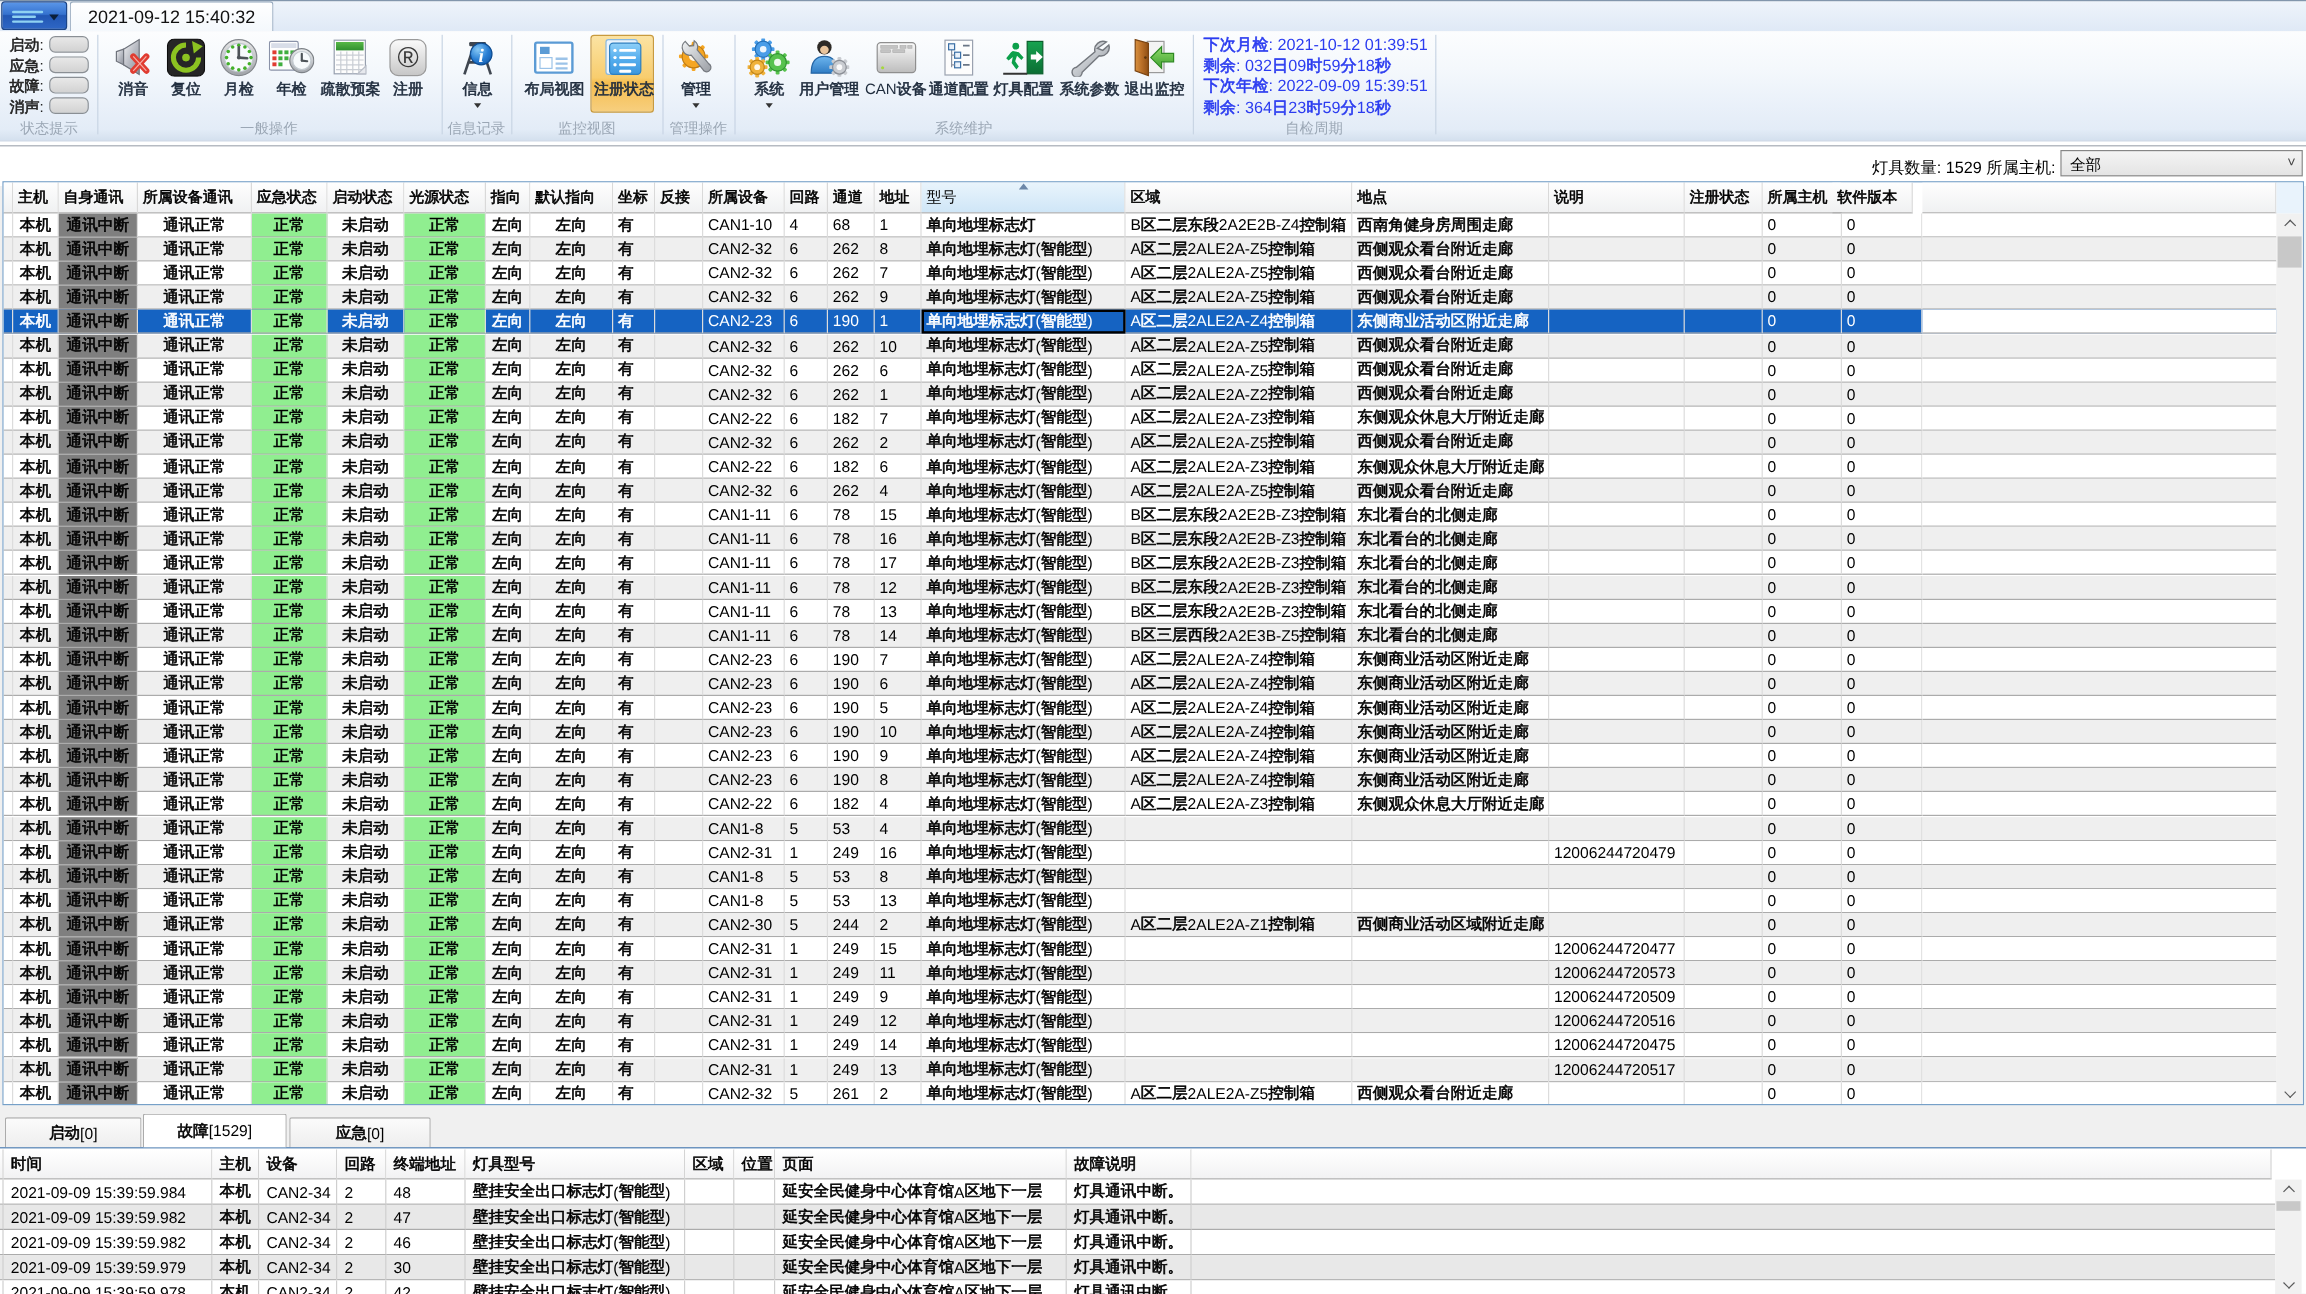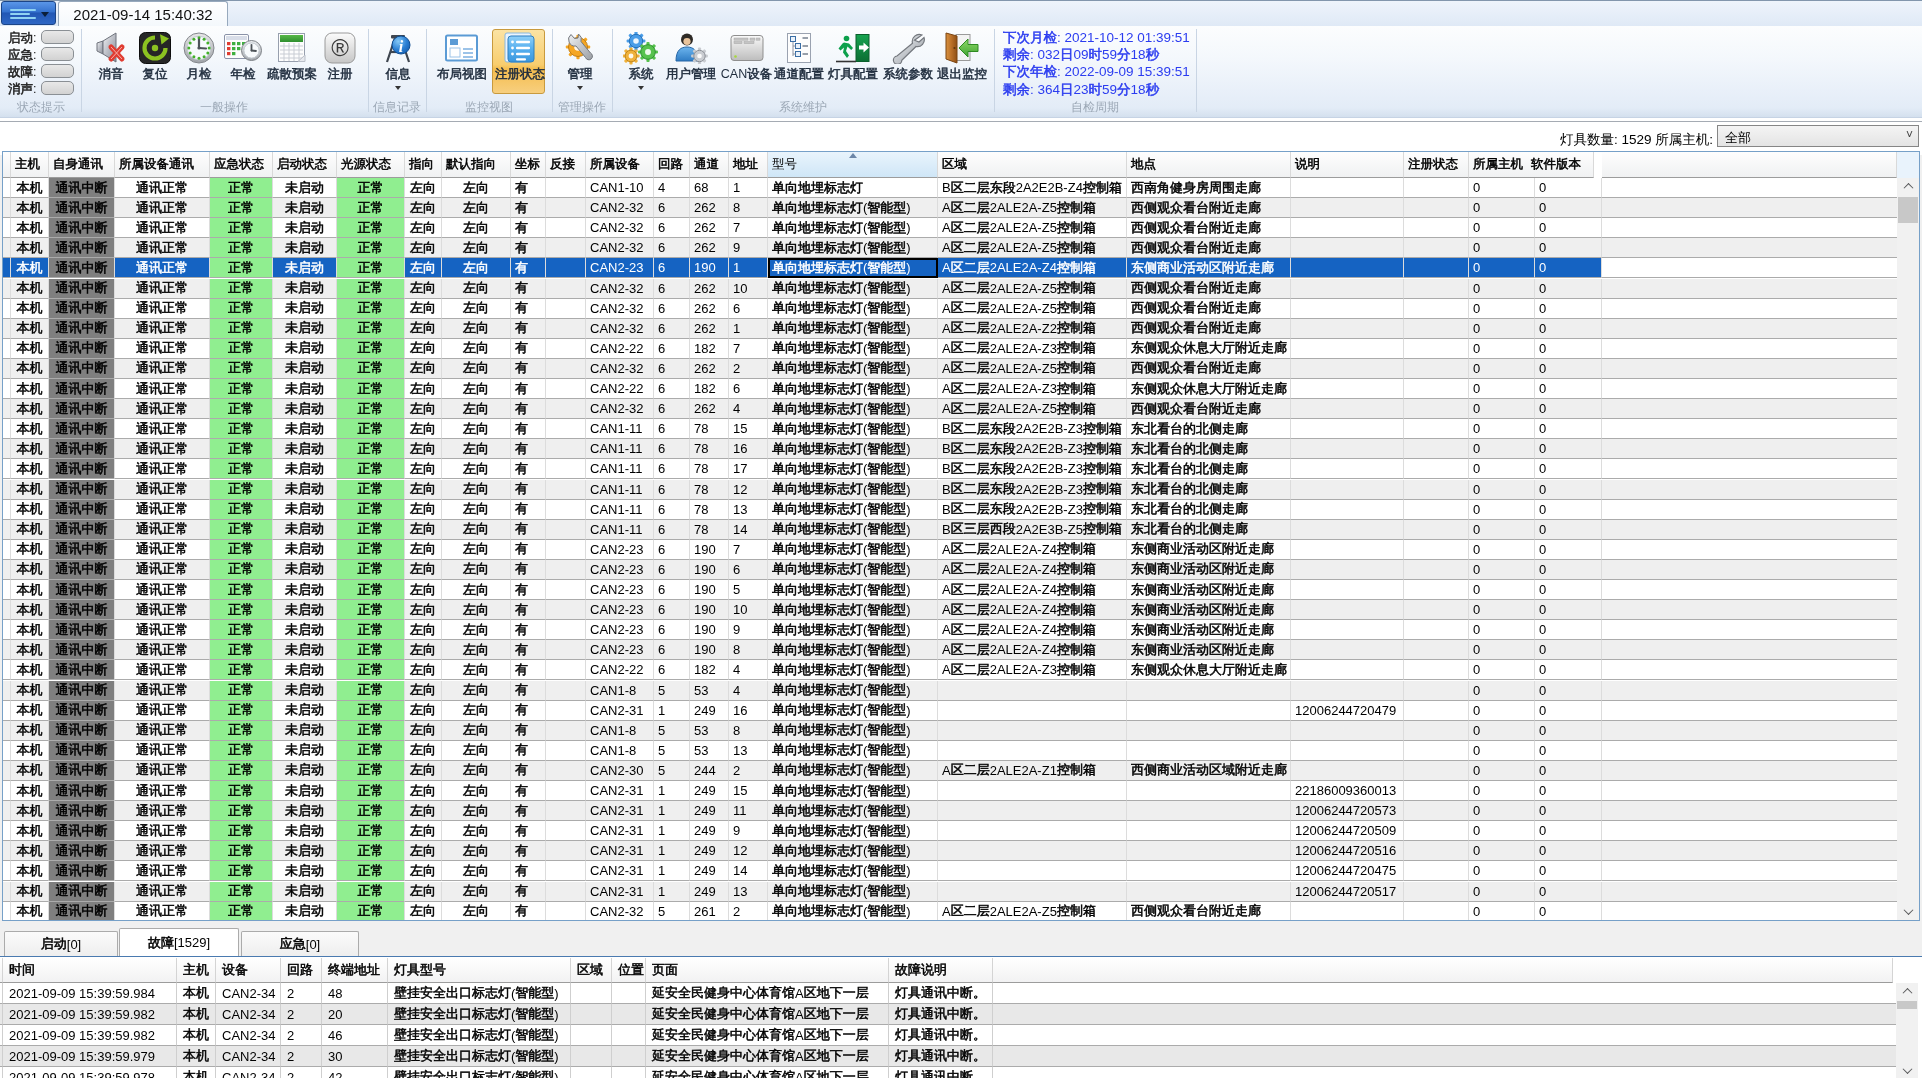--- a/index.html
+++ b/index.html
@@ -65,21 +65,21 @@
 .bc{height:100%;border-right:1px solid #cfcfcf;border-bottom:1px solid #ababab;
 font-size:13px;color:#000;display:flex;align-items:center;padding-left:6px;overflow:hidden;white-space:nowrap;flex:none;}
 </style></head><body>
 <div id="titlebar"></div>
 <div id="appbtn">
     <div class="ln" style="top:7px;width:26px"></div>
     <div class="ln" style="top:11px;width:20px"></div>
     <div class="ln" style="top:15px;width:26px"></div>
     <div class="tri"></div>
   </div>
-<div id="titletab">2021-09-14 15:40:32</div>
+<div id="titletab">2021-09-12 15:40:32</div>
 <div id="ribbon">
 <div id="listviewhl"></div>
 <div class="statlab" style="top:4px"><span class="k">启动</span>:</div>
     <div class="statbox" style="top:4px"></div>
 <div class="statlab" style="top:21px"><span class="k">应急</span>:</div>
     <div class="statbox" style="top:21px"></div>
 <div class="statlab" style="top:38px"><span class="k">故障</span>:</div>
     <div class="statbox" style="top:38px"></div>
 <div class="statlab" style="top:55px"><span class="k">消声</span>:</div>
     <div class="statbox" style="top:55px"></div>
@@ -1913,21 +1913,21 @@
         <span class="k">有</span>
       </div>
       <div class="gc lft " style="width:40px;color:#000"></div>
       <div class="gc lft " style="width:68px;color:#000">CAN2-31</div>
       <div class="gc lft " style="width:36px;color:#000">1</div>
       <div class="gc lft " style="width:39px;color:#000">249</div>
       <div class="gc lft " style="width:39px;color:#000">15</div>
       <div class="gc lft " style="width:170px;color:#000"><span class="k">单向地埋标志灯</span>(<span class="k">智能型</span>)</div>
       <div class="gc lft " style="width:189px;color:#000"></div>
       <div class="gc lft " style="width:164px;color:#000"></div>
-      <div class="gc lft " style="width:113px;color:#000">22186009360013</div>
+      <div class="gc lft " style="width:113px;color:#000">12006244720477</div>
       <div class="gc lft " style="width:65px;color:#000"></div>
       <div class="gc lft " style="width:66px;color:#000">0</div>
       <div class="gc lft " style="width:67px;color:#000">0</div>
       <div class="gc" style="flex:1;border-right:none;background:#ffffff"></div>
     </div>
 <div class="grow" style="top:649.1px;height:20.1px;background:#efefef">
       <div class="gc" style="width:8px"></div>
       <div class="gc ctr " style="width:38px;color:#000">
         <span class="k">本机</span>
       </div>
@@ -2251,21 +2251,21 @@
       <div class="bc" style="flex:1;border-right:none"></div>
     </div>
 <div class="brow" style="top:47px;height:21px;background:#e8e8e8">
       <div class="bc" style="width:3px;padding:0"></div>
       <div class="bc" style="width:174px">2021-09-09 15:39:59.982</div>
       <div class="bc" style="width:39px">
         <span class="k">本机</span>
       </div>
       <div class="bc" style="width:65px">CAN2-34</div>
       <div class="bc" style="width:41px">2</div>
-      <div class="bc" style="width:66px">20</div>
+      <div class="bc" style="width:66px">47</div>
       <div class="bc" style="width:183px"><span class="k">壁挂安全出口标志灯</span>(<span class="k">智能型</span>)</div>
       <div class="bc" style="width:41px"></div>
       <div class="bc" style="width:34px"></div>
       <div class="bc" style="width:243px"><span class="k">延安全民健身中心体育馆</span>A<span class="k">区地下一层</span></div>
       <div class="bc" style="width:104px">
         <span class="k">灯具通讯中断。</span>
       </div>
       <div class="bc" style="flex:1;border-right:none"></div>
     </div>
 <div class="brow" style="top:68px;height:21px;background:#ffffff">

